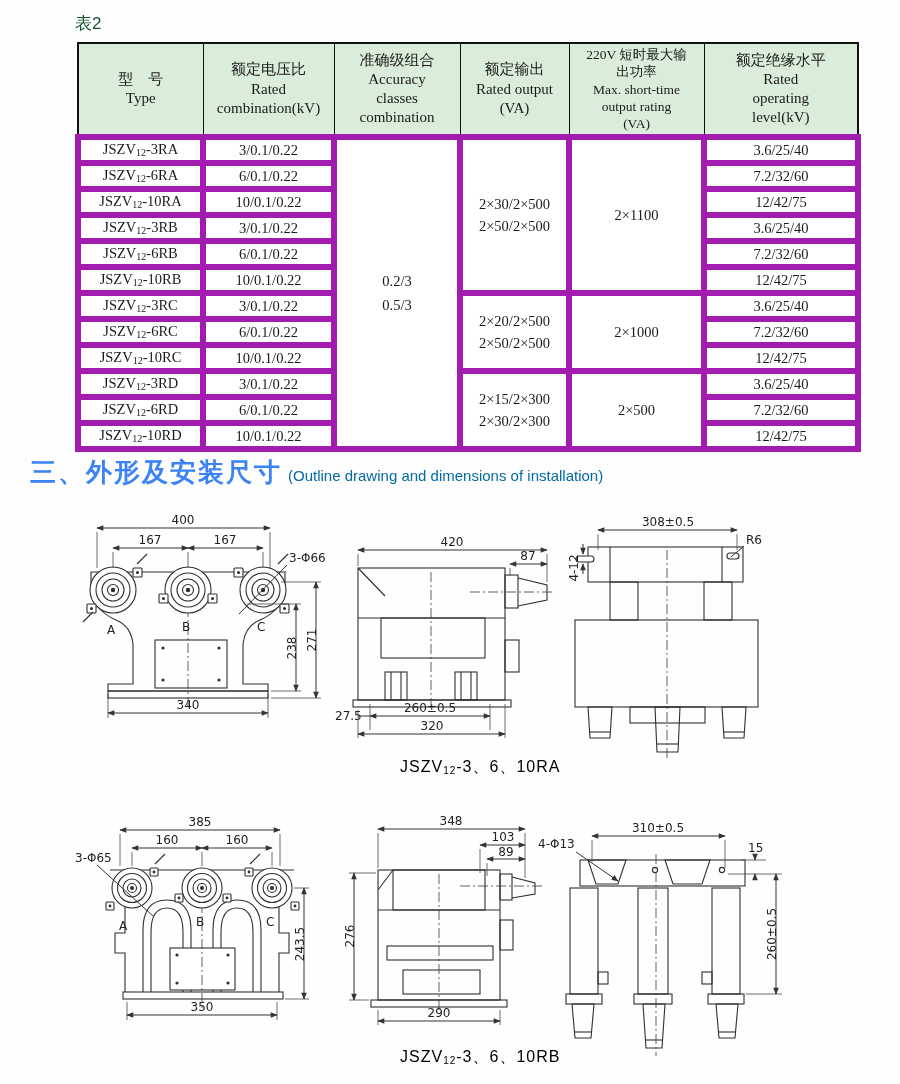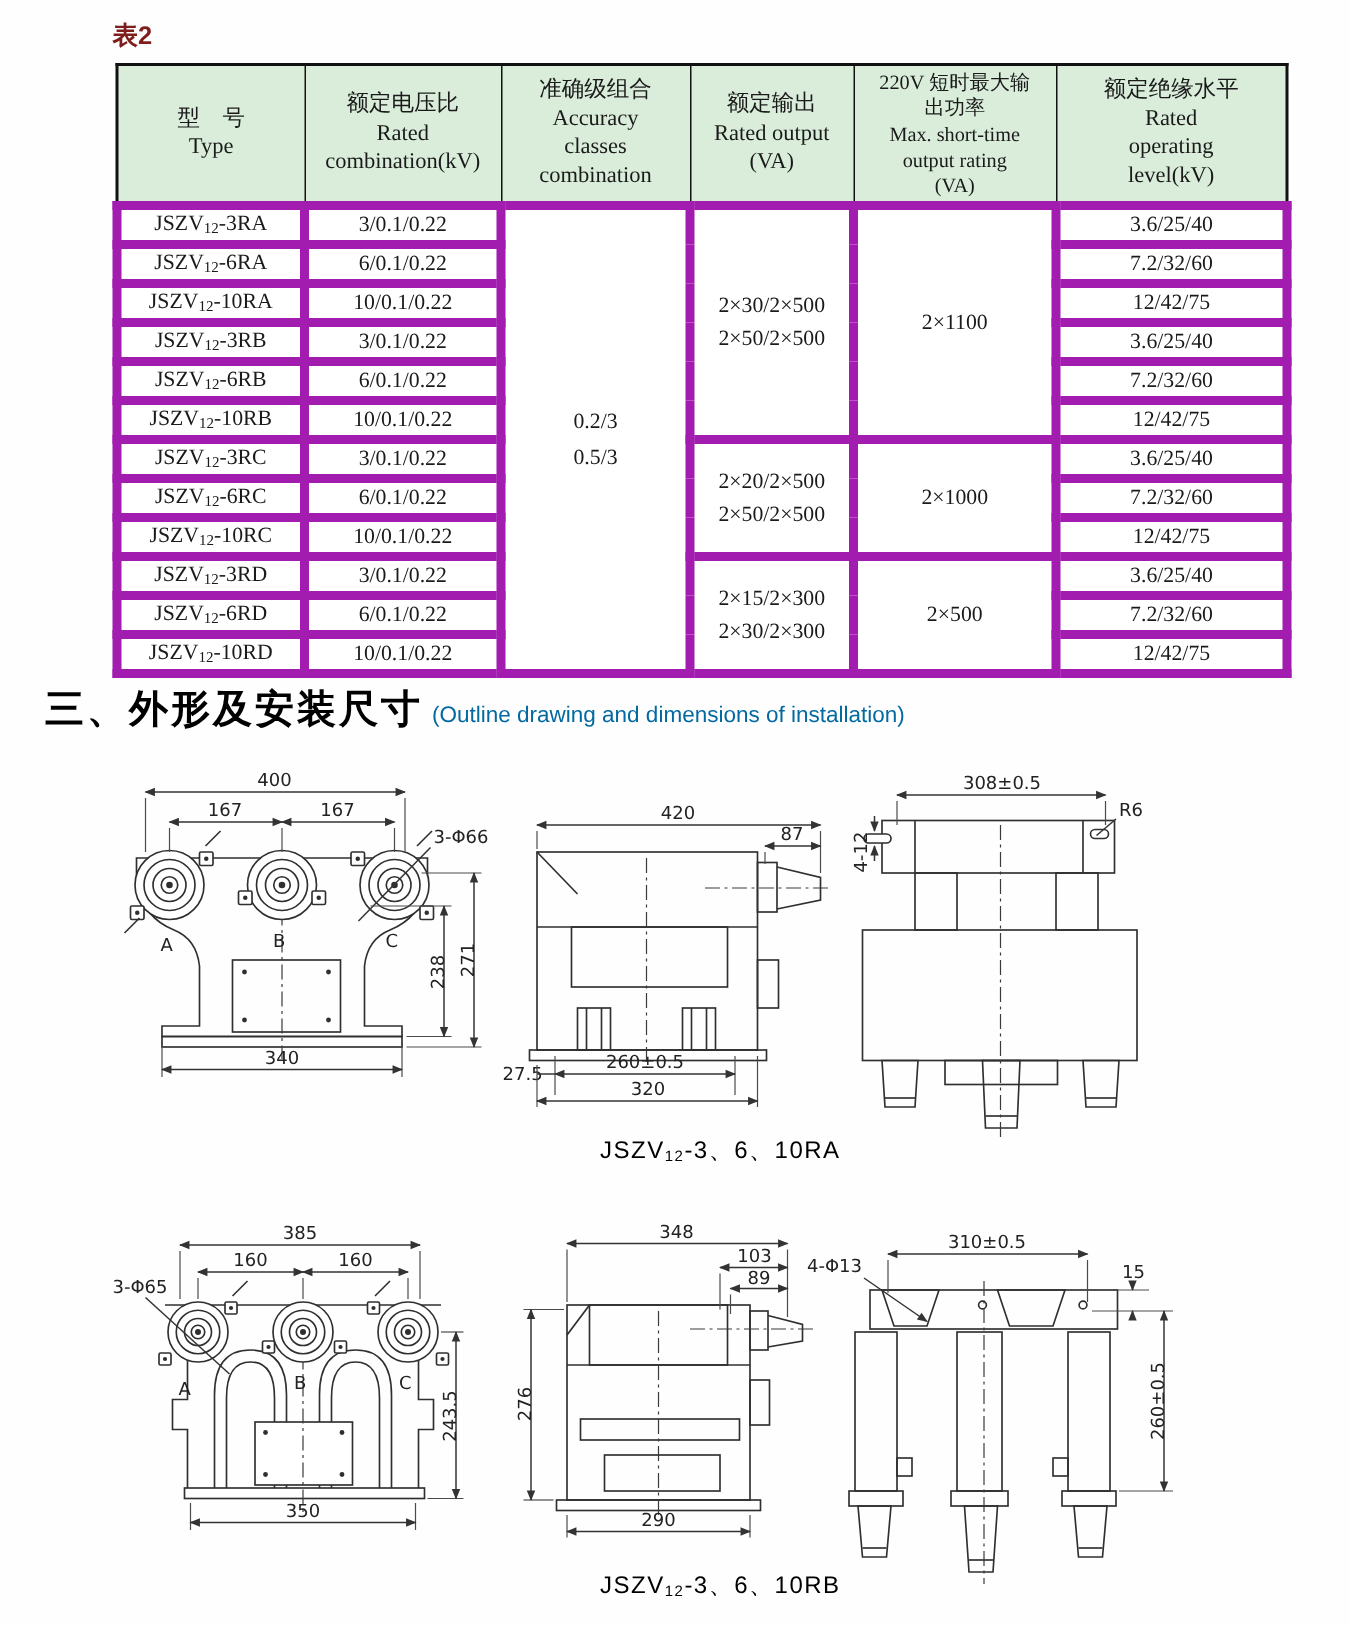--- a/index.html
+++ b/index.html
@@ -9,24 +9,24 @@
   #tbl{position:absolute;left:75px;top:42px;width:780px;border-collapse:collapse;table-layout:fixed;
        font-family:"Liberation Serif",serif;border:2px solid #111;background:#fff;}
   #tbl th{background:#d9edda;border:1px solid #111;border-bottom:3px solid #111;font-weight:normal;
           font-size:15px;line-height:1.28;padding:2px 1px;vertical-align:middle;}
   #tbl th .sm{font-size:13.5px;}
   #tbl td{border:6px solid #a21caf;text-align:center;vertical-align:middle;font-size:14.5px;height:20px;padding:0 2px;line-height:1.05;}
   .sb{font-size:10px;vertical-align:-2px;}
   .acc div{line-height:1.7;}
   .twoline div{line-height:1.55;}
   
-  #tag{left:75px;top:12px;font-size:17px;font-weight:bold;color:#7f1d1d;}
+  #tag{left:75px;top:12px;font-size:17px;font-weight:normal;color:#14532d;}
   #caption{left:60px;top:402px;width:810px;text-align:center;font-size:15px;line-height:1.4;color:#1f1f1f;}
   #sect{left:30px;top:455px;white-space:nowrap;}
-  #sect .cn{font-size:26px;font-weight:bold;color:#000000;letter-spacing:2px;text-align:center;}
+  #sect .cn{font-size:26px;font-weight:bold;color:#3b82f6;letter-spacing:2px;text-align:center;}
   #sect .en{font-size:15px;color:#0369a1;margin-left:6px;}
   .dlabel{position:absolute;font-size:16px;font-weight:normal;color:#000000;letter-spacing:1px;margin-left:48px;}
   
   svg{position:absolute;overflow:visible;}
   .b{fill:none;stroke:#2f2f2f;stroke-width:1.1;}
   .bf{fill:#fff;stroke:#2f2f2f;stroke-width:1.1;}
   .thin{fill:none;stroke:#4a4a4a;stroke-width:0.8;}
   .cl{fill:none;stroke:#3a3a3a;stroke-width:0.8;stroke-dasharray:10 3 2 3;}
   .dl{stroke:#333;stroke-width:1;fill:none;}
   .dt{font:12px "DejaVu Sans",sans-serif;fill:#222;}

